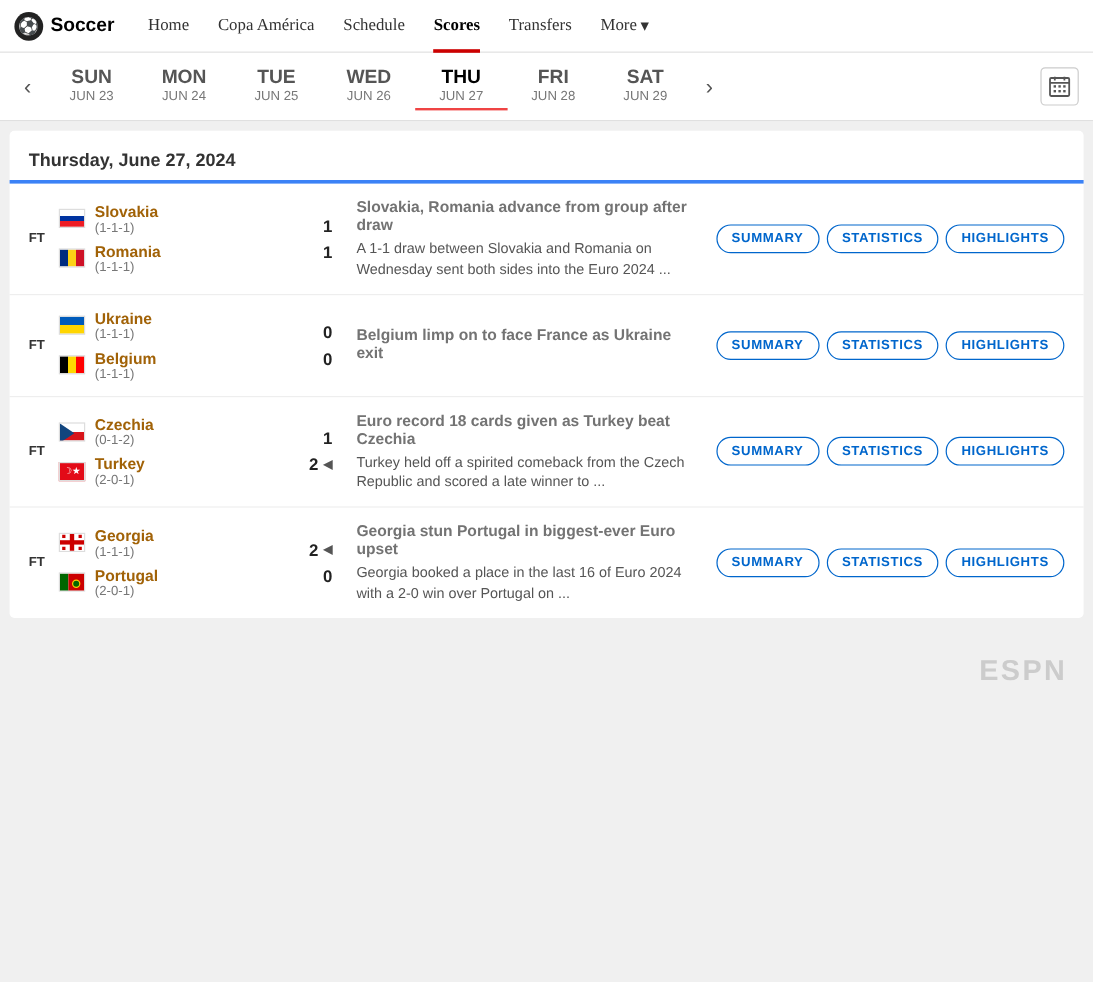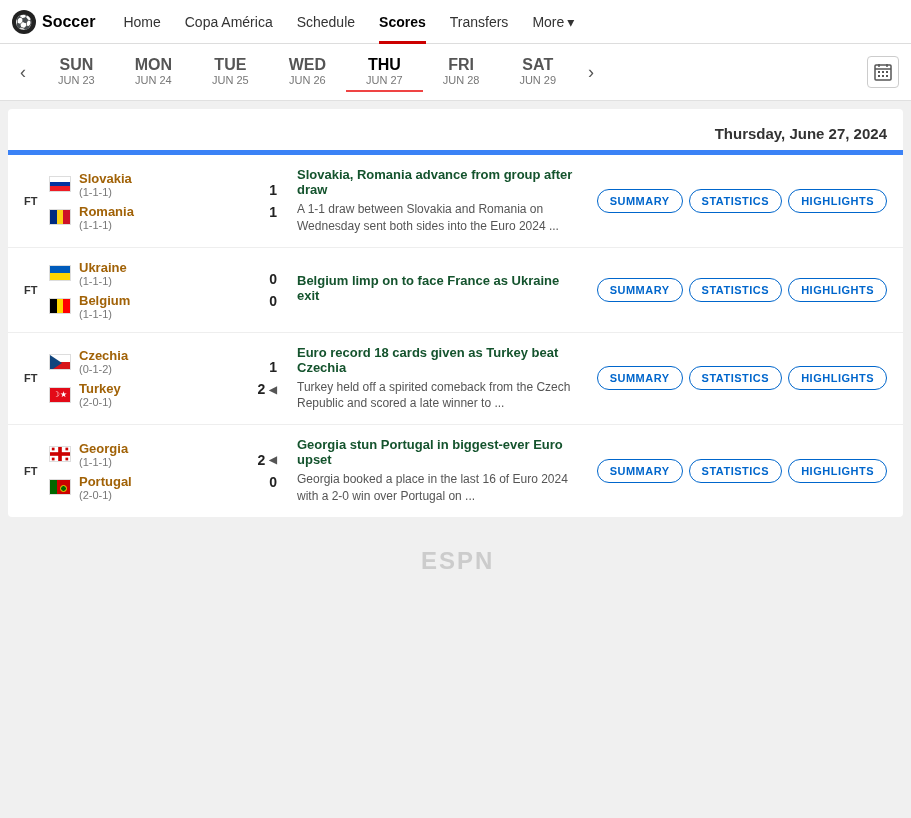--- a/index.html
+++ b/index.html
@@ -3,67 +3,67 @@
   <meta charset="utf-8">
   <style>
     * { box-sizing: border-box; margin: 0; padding: 0; }
     body { font-family: Arial, Helvetica, sans-serif; background: #f0f0f0; width: 911px; min-height: 818px; }
 
     
     .nav { background: #fff; display: flex; align-items: center; padding: 0 12px; height: 44px; border-bottom: 1px solid #ddd; }
     .nav-logo { display: flex; align-items: center; gap: 6px; font-weight: bold; font-size: 16px; margin-right: 16px; }
     .soccer-ball { width: 24px; height: 24px; border-radius: 50%; background: #222; display: flex; align-items: center; justify-content: center; font-size: 14px; }
     .nav-items { display: flex; align-items: center; gap: 0; }
-    .nav-item { padding: 0 12px; height: 44px; display: flex; align-items: center; font-size: 14px; color: #333; cursor: pointer; text-decoration: none; position: relative; }
+    .nav-item { padding: 0 12px; height: 44px; display: flex; align-items: center; font-size: 14px; color: #333; cursor: pointer; text-decoration: none; position: relative; font-family: Liberation Serif, serif; }
     .nav-item.active { font-weight: bold; color: #000; }
     .nav-item.active::after { content: ''; position: absolute; bottom: 0; left: 12px; right: 12px; height: 3px; background: #cc0000; }
     .nav-more { display: flex; align-items: center; gap: 3px; }
 
     
     .date-bar { background: #fff; display: flex; align-items: center; justify-content: space-between; padding: 8px 12px; border-bottom: 1px solid #e0e0e0; }
     .date-nav { display: flex; align-items: center; gap: 4px; }
     .date-arrow { background: none; border: none; cursor: pointer; font-size: 18px; color: #555; padding: 4px 8px; }
     .date-items { display: flex; gap: 0; }
     .date-item { text-align: center; padding: 4px 20px; cursor: pointer; font-size: 12px; color: #555; }
     .date-item .day-name { font-weight: bold; font-size: 16px; }
     .date-item .date-text { font-size: 11px; color: #777; }
     .date-item.active .day-name { color: #000; font-weight: bold; }
     .date-item.active { border-bottom: 2px solid #ef4444; }
     .calendar-icon { width: 32px; height: 32px; border: 1px solid #ccc; border-radius: 4px; display: flex; align-items: center; justify-content: center; cursor: pointer; }
 
     
     .main { background: #fff; margin: 8px; border-radius: 4px; padding: 0; }
-    .date-heading { padding: 16px 16px 8px; font-size: 15px; font-weight: bold; color: #333; border-bottom: 5px solid #3b82f6; text-align: right; }
+    .date-heading { padding: 16px 16px 8px; font-size: 15px; font-weight: bold; color: #333; border-bottom: 3px solid #3b82f6; }
 
     
     .match-row { display: flex; align-items: center; padding: 12px 16px; border-bottom: 1px solid #eee; position: relative; }
     .match-row:last-child { border-bottom: none; }
     .match-status { font-size: 11px; color: #333; font-weight: bold; width: 25px; min-width: 25px; }
     .teams-section { display: flex; flex-direction: column; gap: 6px; width: 180px; min-width: 180px; }
     .team-row { display: flex; align-items: center; gap: 8px; }
     .flag { width: 22px; height: 16px; display: inline-block; position: relative; overflow: hidden; border: 1px solid #ddd; }
     .team-name { font-size: 13px; font-weight: bold; color: #a16207; }
     .team-record { font-size: 11px; color: #777; }
     .scores-section { display: flex; flex-direction: column; gap: 6px; width: 40px; min-width: 40px; text-align: right; margin-left: 8px; }
     .score { font-size: 14px; font-weight: bold; color: #222; display: flex; align-items: center; justify-content: flex-end; gap: 4px; }
     .match-summary { flex: 1; padding: 0 20px; }
-    .match-title { font-size: 13px; font-weight: bold; color: #14532d; margin-bottom: 4px; }
+    .match-title { font-size: 13px; font-weight: bold; color: #737373; margin-bottom: 4px; }
     .match-desc { font-size: 12px; color: #555; line-height: 1.4; }
     .match-actions { display: flex; flex-direction: row; gap: 6px; min-width: 110px; }
     .action-btn { border: 1px solid #0066cc; background: #fff; color: #0066cc; font-size: 11px; font-weight: bold; padding: 5px 12px; border-radius: 16px; cursor: pointer; letter-spacing: 0.5px; text-align: center; }
 
     
     .flag-sk { background: linear-gradient(to bottom, #fff 33%, #0033a0 33%, #0033a0 66%, #ee1c25 66%); }
     .flag-ua { background: linear-gradient(to bottom, #005BBB 50%, #FFD500 50%); }
     .flag-cz { background: linear-gradient(to bottom, #fff 50%, #d7141a 50%); position: relative; overflow: hidden; }
     .flag-cz::before { content: ''; position: absolute; left: 0; top: 0; width: 0; height: 0; border-style: solid; border-width: 8px 0 8px 12px; border-color: transparent transparent transparent #11457e; }
     .flag-tr { background: #E30A17; display: flex; align-items: center; justify-content: center; color: #fff; font-size: 8px; }
 
     
-    .footer { text-align: center; padding: 20px; color: #0f766e; font-size: 22px; font-weight: bold; letter-spacing: 2px; }
+    .footer { text-align: right; padding: 20px; color: #0f766e; font-size: 22px; font-weight: bold; letter-spacing: 2px; }
   </style>
 </head>
 <body>
 
 <nav>
   <div class="nav" style="gap:0;">
     <div class="nav-logo">
       <div class="soccer-ball">⚽</div>
       <span>Soccer</span>
     </div>

